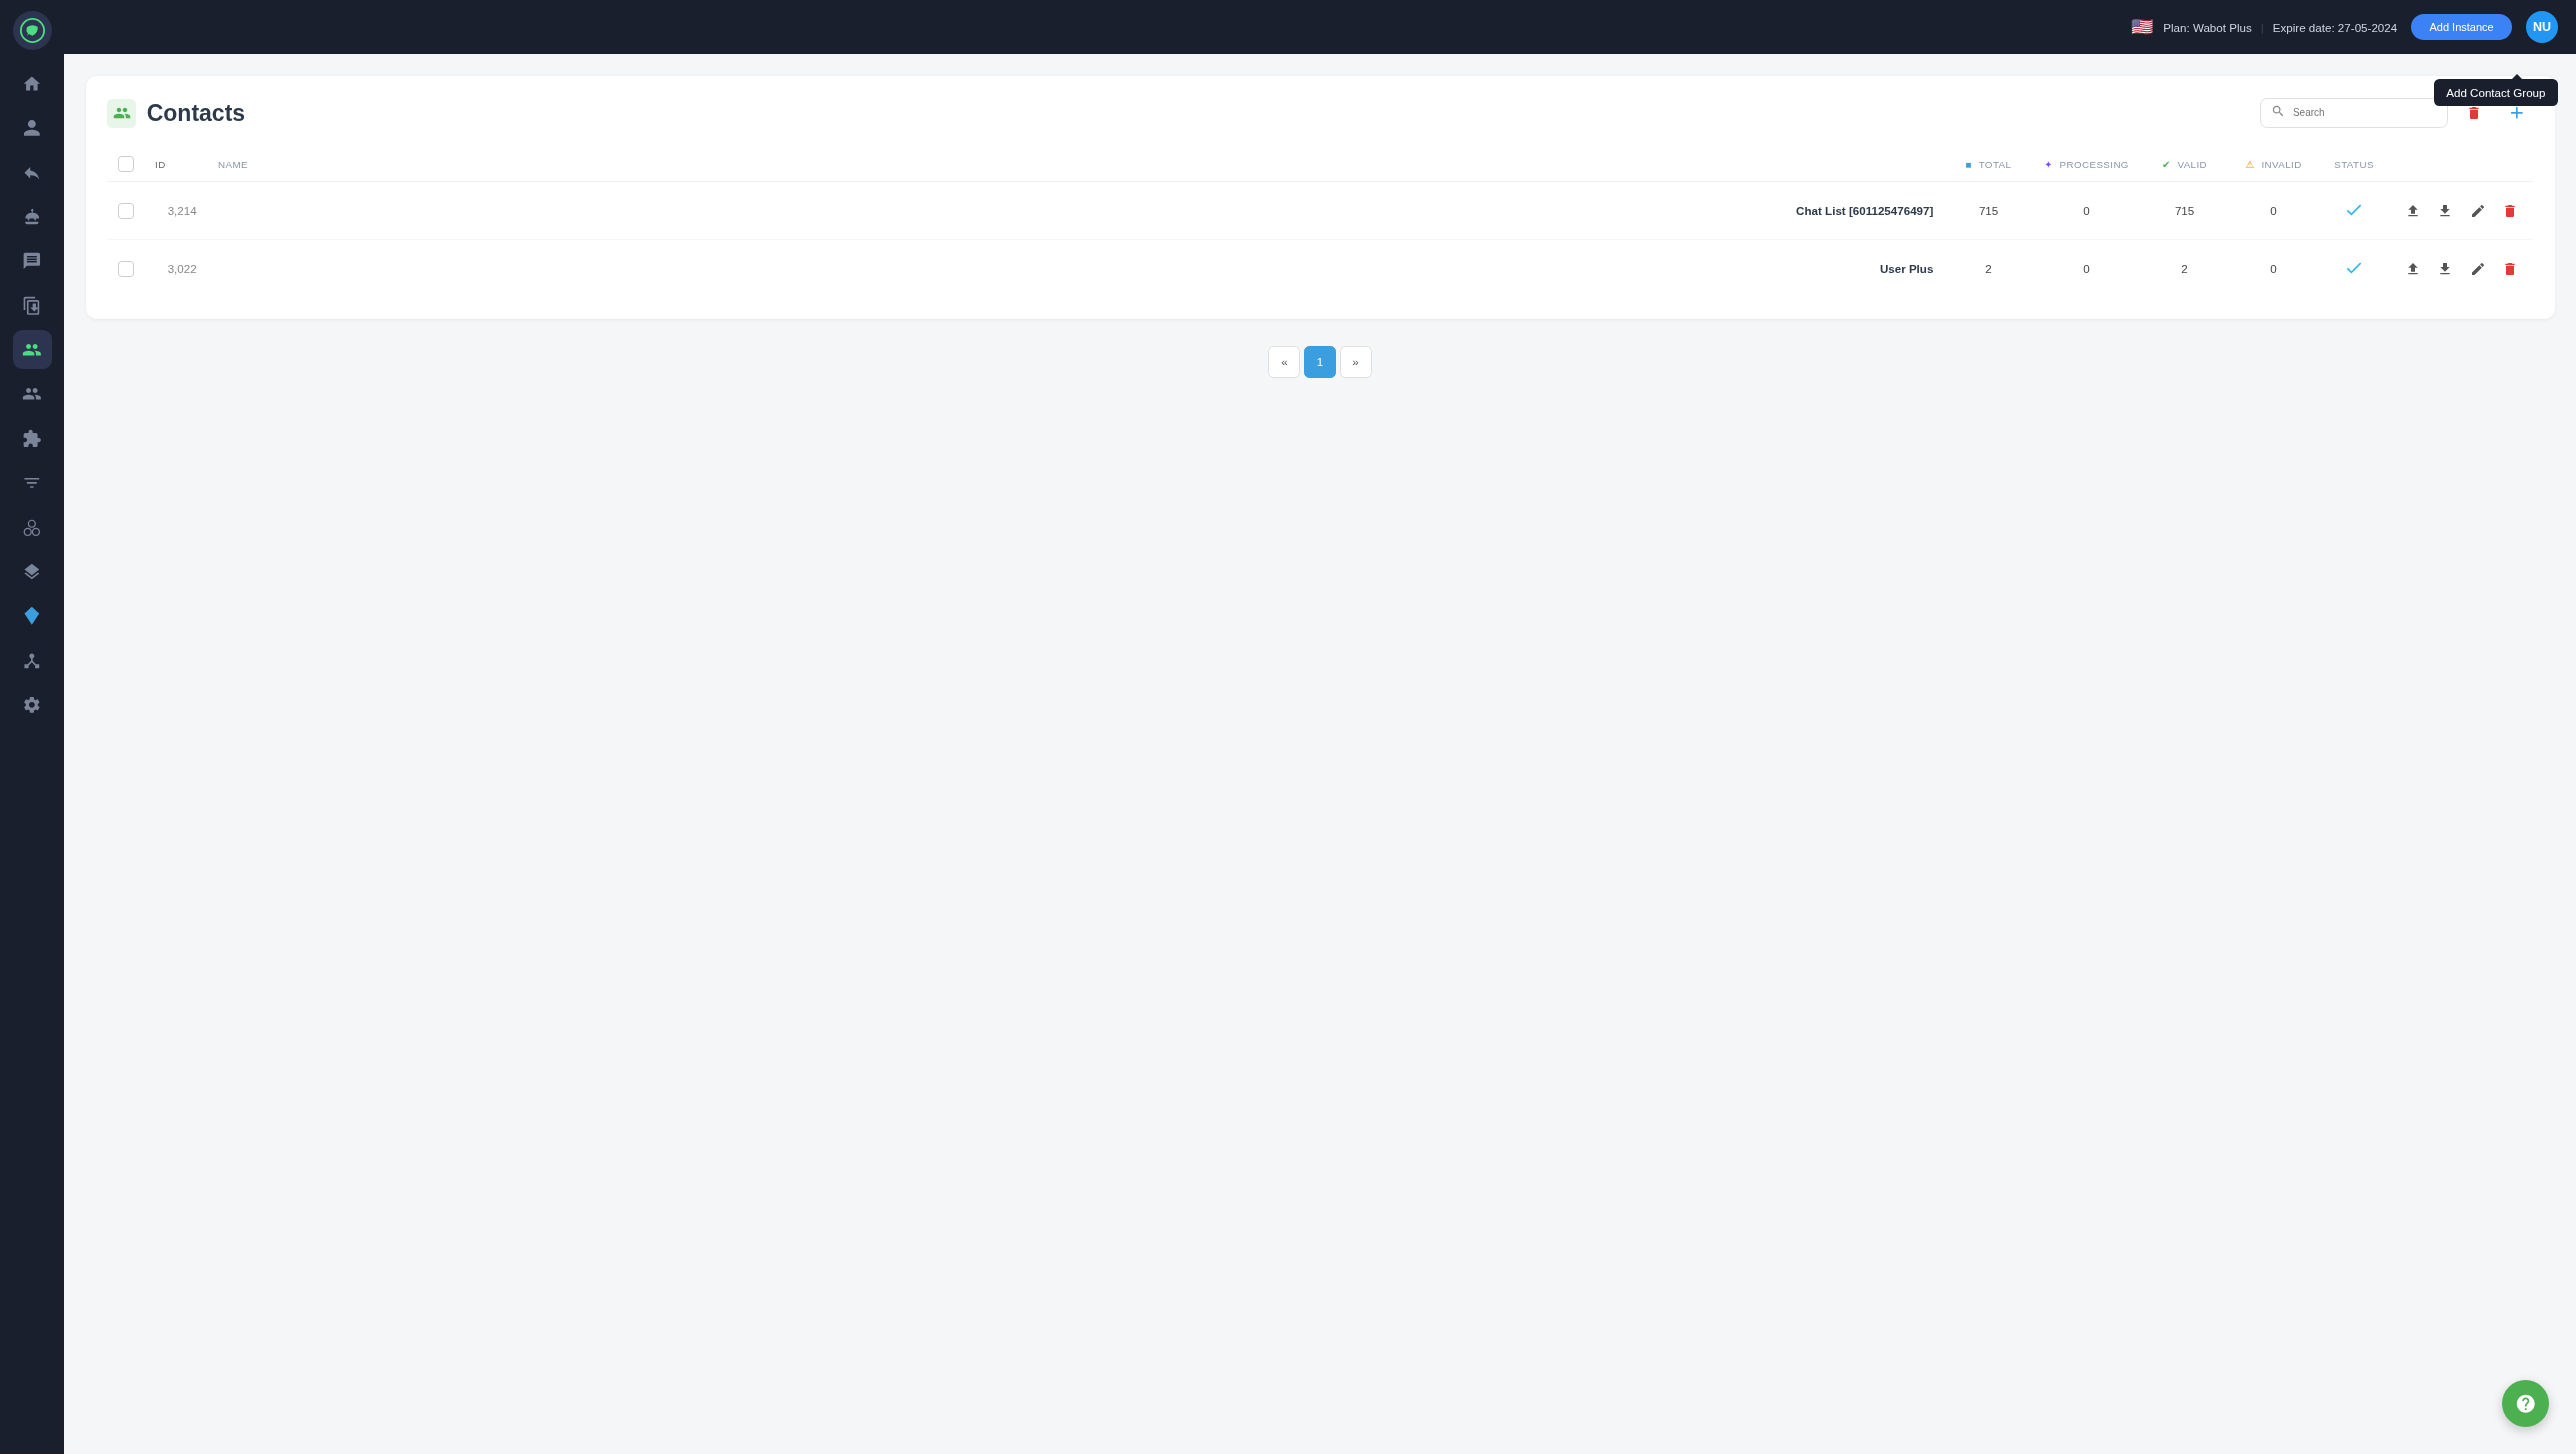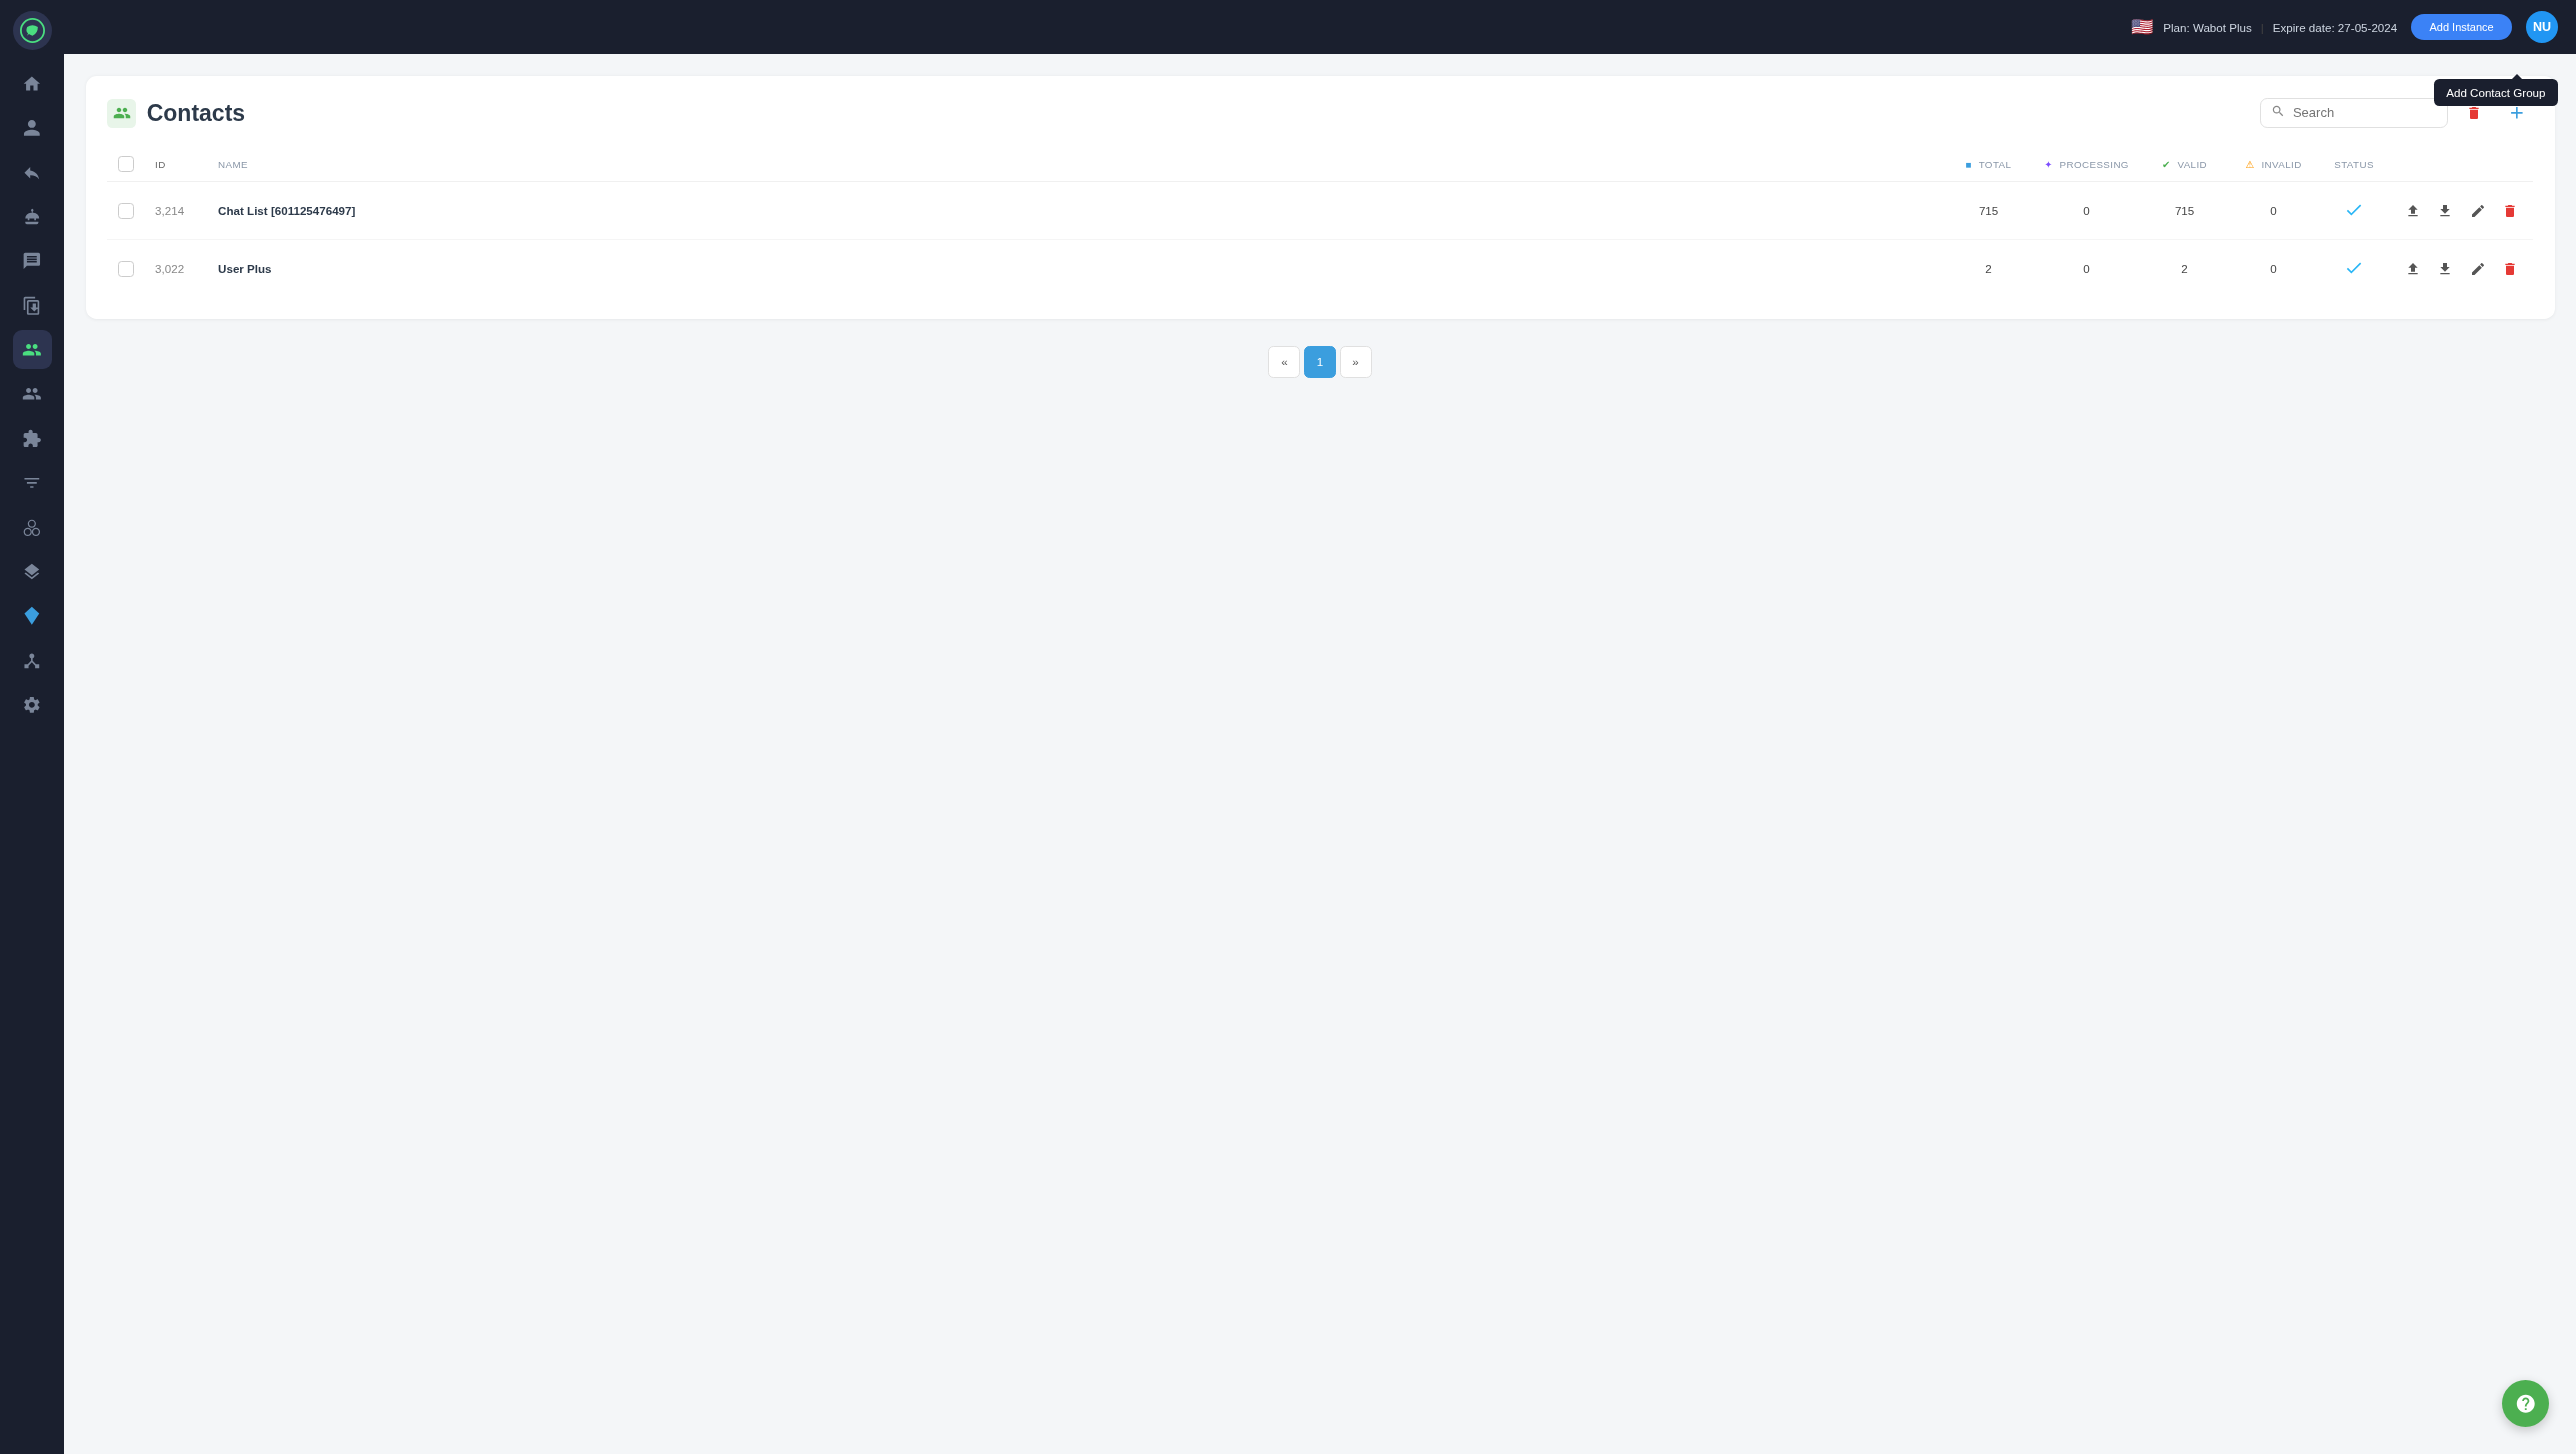--- a/index.html
+++ b/index.html
@@ -144,21 +144,21 @@
     }
     .search-box {
       display: flex; align-items: center;
       border: 0.9px solid #e0e0e0;
       border-radius: 7.2px;
       padding: 5.4px 10.7px;
       gap: 7.2px;
       background: white;
     }
     .search-box input {
-      border: none; outline: none; font-size: 13px; color: #666; width: 143px;
+      border: none; outline: none; font-size: 10px; color: #666; width: 143px;
     }
     .search-icon-btn { color: #888; font-size: 14.3px; cursor: pointer; }
     .delete-btn {
       background: none; border: none; cursor: pointer;
       color: #e53935; font-size: 16px;
       width: 32px; height: 32px;
       border-radius: 5.4px;
       display: flex; align-items: center; justify-content: center;
     }
     .add-btn {
@@ -172,21 +172,21 @@
     
     table { width: 100%; border-collapse: collapse; }
     thead th {
       text-align: left; font-size: 9.8px; font-weight: 400;
       color: #8a97a8; letter-spacing: 0.4px;
       padding: 9px 10.7px; border-bottom: 0.9px solid #f0f0f0;
     }
     thead th.center { text-align: center; }
     tbody tr { border-bottom: 0.9px solid #f5f5f5; }
     tbody tr:last-child { border-bottom: none; }
-    tbody td { padding: 16px 10.7px; font-size: 11.6px; color: #444; vertical-align: middle; }
+    tbody td { padding: 16px 10.7px; font-size: 11.6px; color: #444; vertical-align: middle; text-align: right; }
     tbody td.center { text-align: center; }
     tbody td.bold { font-weight: 600; color: #2d3a4a; }
 
     .col-check { width: 36px; }
     .col-id { width: 63px; color: #666; }
     .col-name { }
     .col-total { width: 89px; text-align: center; }
     .col-processing { width: 107px; text-align: center; }
     .col-valid { width: 89px; text-align: center; }
     .col-invalid { width: 89px; text-align: center; }

